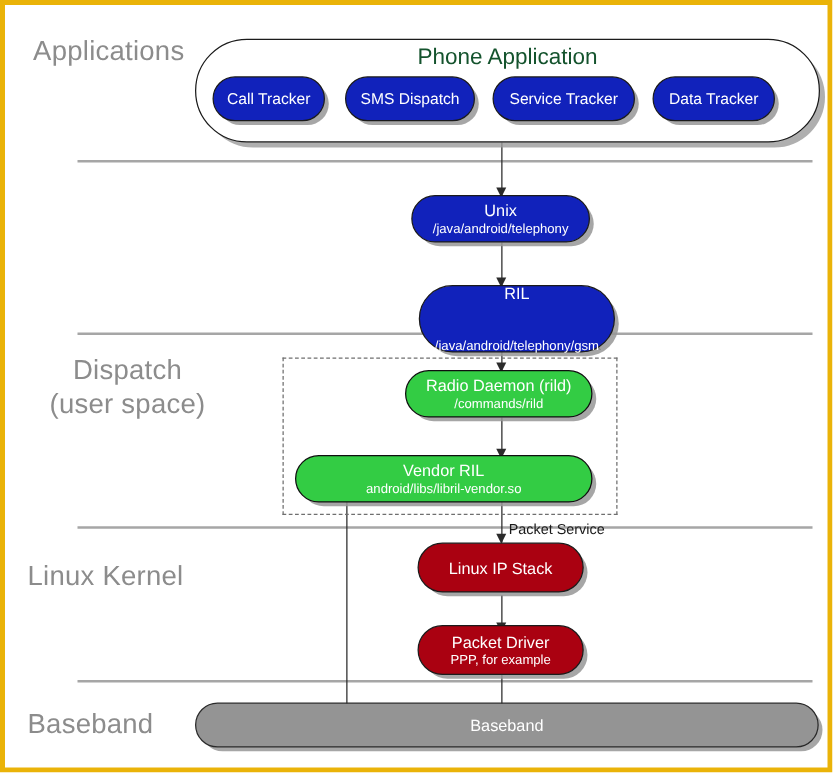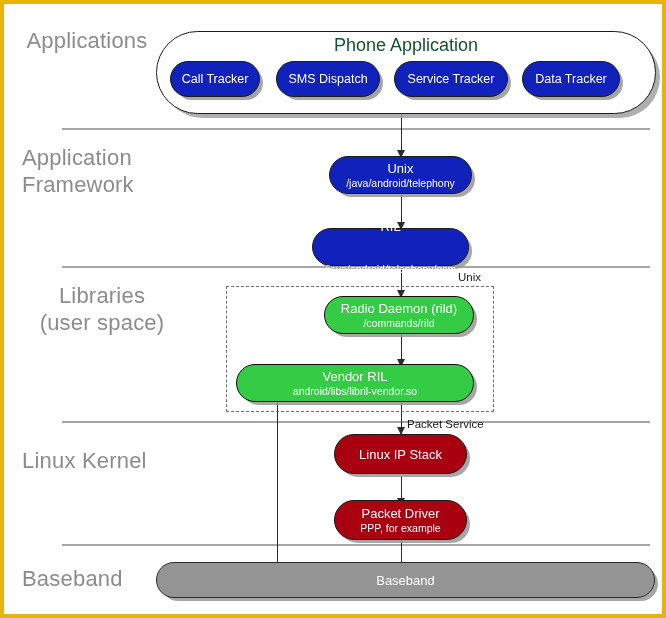--- a/index.html
+++ b/index.html
@@ -114,24 +114,22 @@
 
 <div id="stage">
 
   <div class="divider" style="top:124px;"></div>
   <div class="divider" style="top:262px;"></div>
   <div class="divider" style="top:417px;"></div>
   <div class="divider" style="top:540px;"></div>
 
   <div class="layer-label" style="left:8px;top:23px;width:150px;">Applications</div>
 
-  <div class="layer-label" style="left:8px;top:140px;width:150px;text-align:left;padding-left:10px;">Application
-Framework</div>
-
-  <div class="layer-label" style="left:0px;top:278px;width:196px;">Libraries
+
+  <div class="layer-label" style="left:0px;top:278px;width:196px;">Dispatch
 (user space)</div>
 
   <div class="layer-label" style="left:8px;top:443px;width:170px;text-align:left;padding-left:10px;">Linux Kernel</div>
 
   <div class="layer-label" style="left:8px;top:561px;width:160px;text-align:left;padding-left:10px;">Baseband</div>
 
   <div class="conn" style="left:397px;top:110px;height:43px;"></div>
   <div class="arrowhead" style="left:392.5px;top:146px;"></div>
 
   <div class="conn" style="left:397px;top:190px;height:35px;"></div>
@@ -178,21 +176,21 @@
 
   <div class="pill blue app" style="left:518px;top:57px;width:98px;height:36px;">
     <span class="t1">Data Tracker</span>
   </div>
 
   <div class="pill blue" style="left:325px;top:152px;width:143px;height:38px;">
     <span class="t1">Unix</span>
     <span class="t2">/java/android/telephony</span>
   </div>
 
-  <div class="pill blue" style="left:308px;top:224px;width:157px;height:38px;gap:28px;">
+  <div class="pill blue" style="left:331px;top:224px;width:157px;height:54px;gap:28px;">
     <span class="t1">RIL</span>
     <span class="t2">/java/android/telephony/gsm</span>
   </div>
 
   <div class="pill green" style="left:320px;top:292px;width:150px;height:38px;">
     <span class="t1">Radio Daemon (rild)</span>
     <span class="t2">/commands/rild</span>
   </div>
 
   <div class="pill green" style="left:232px;top:360px;width:238px;height:38px;">

